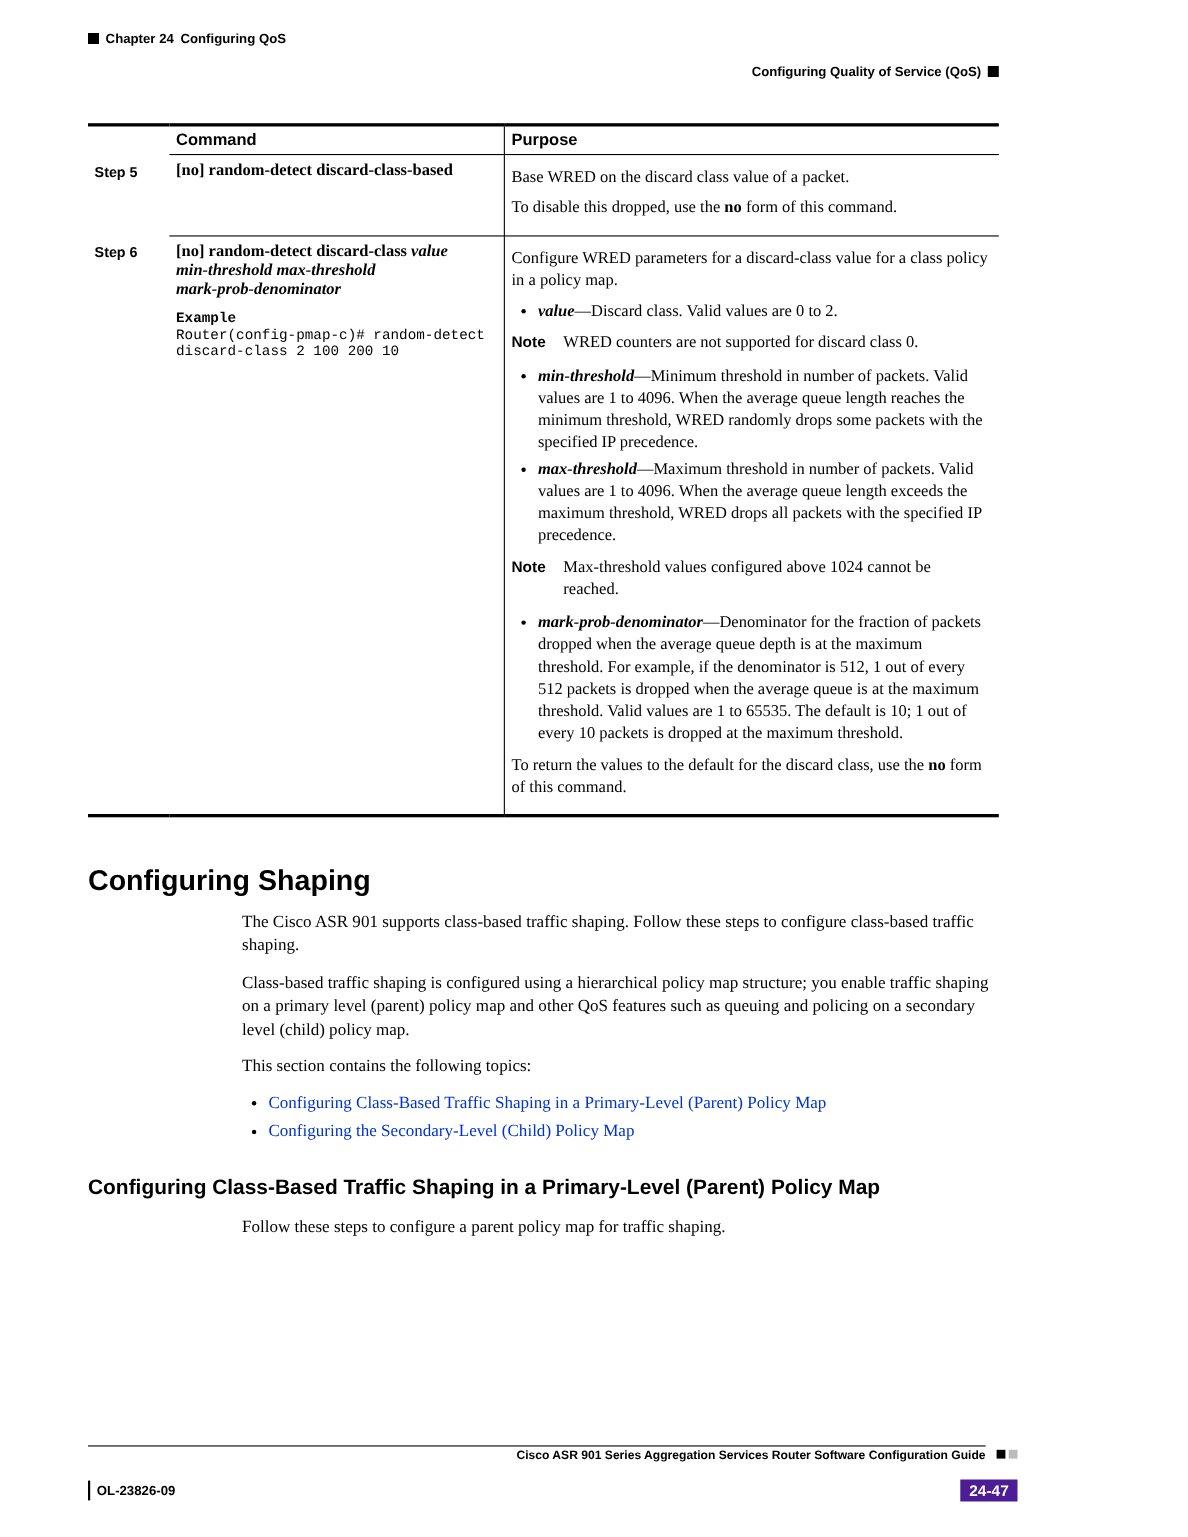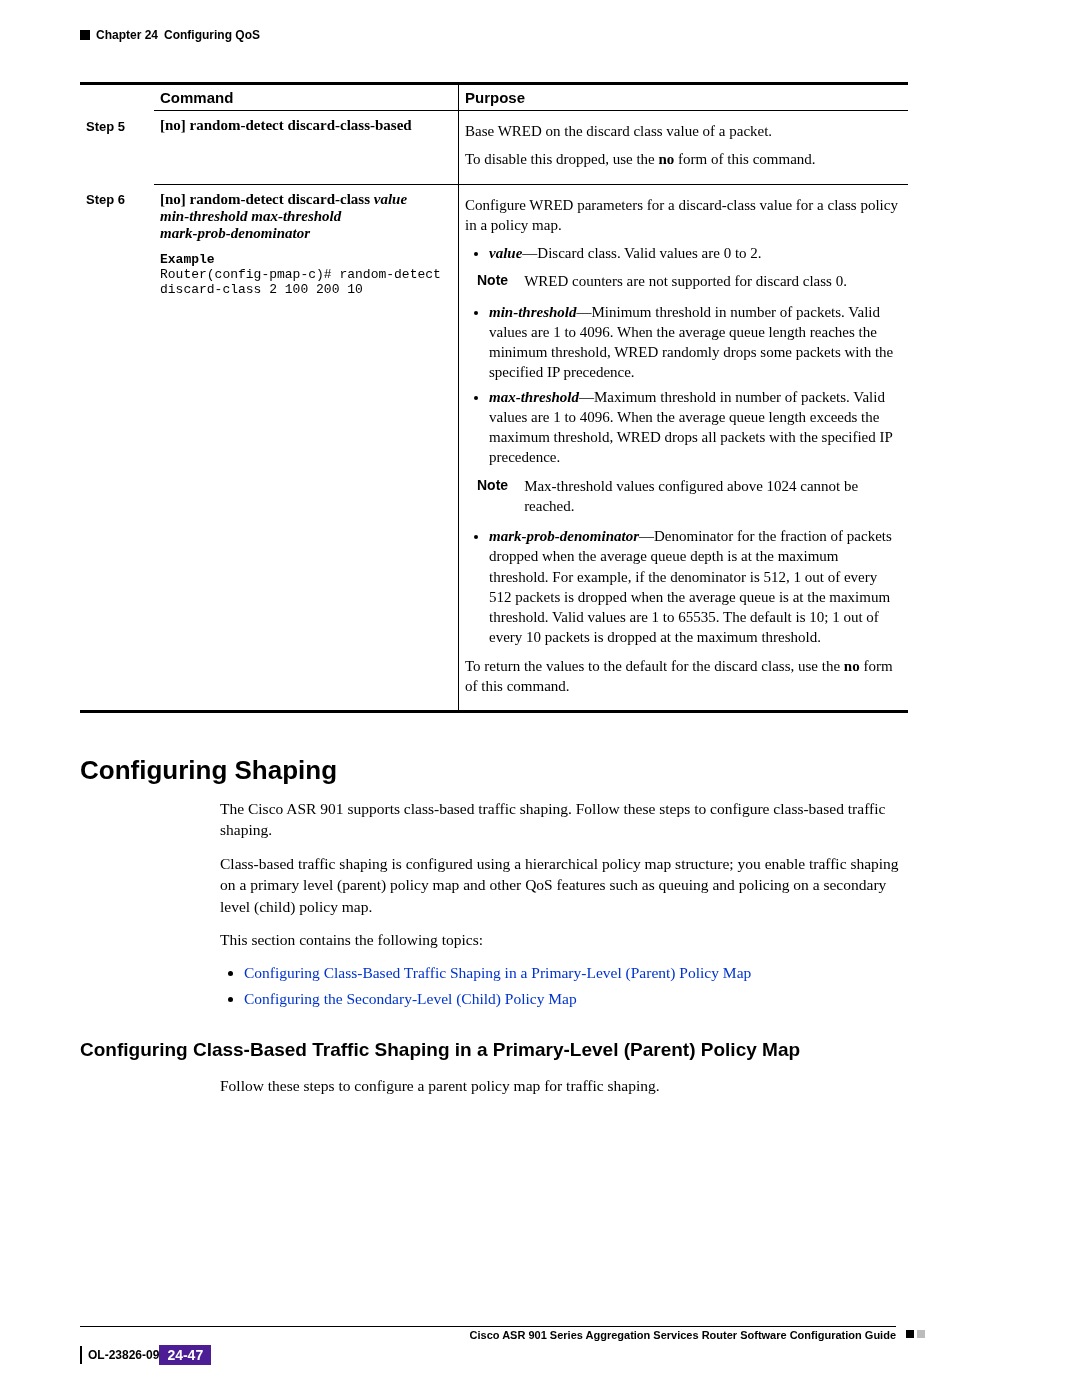--- a/index.html
+++ b/index.html
@@ -97,21 +97,21 @@
     white-space: pre-line;
   }
   .purpose { line-height: 1.35; }
   .purpose p { margin: 4px 0 8px 0; }
   ul.bullets {
     list-style: disc;
     margin: 4px 0 8px 24px;
     padding: 0;
   }
   ul.bullets li { margin: 4px 0; }
-  .note-row { display: flex; gap: 16px; margin: 6px 0 10px 12px; }
+  .note-row { display: flex; gap: 16px; margin: 6px 0 10px 0; }
   .note-label { font-family: Arial, Helvetica, sans-serif; font-weight: bold; font-size: 14px; }
   .note-text { flex: 1; }
 
   
   h1.section {
     font-family: Arial, Helvetica, sans-serif;
     font-size: 26px;
     font-weight: bold;
     margin: 42px 0 12px 0;
   }
@@ -169,22 +169,23 @@
   .footer-line1 {
     border-top: 1px solid #000;
     padding-top: 2px;
     text-align: right;
     font-family: Arial, Helvetica, sans-serif;
     font-weight: bold;
     font-size: 11px;
   }
   .footer-row {
     display: flex;
+    justify-content: space-between;
     align-items: center;
-    margin-top: 4px;
+    margin-top: 16px;
   }
   .footer-left {
     display: flex;
     align-items: center;
     gap: 6px;
     font-family: Arial, Helvetica, sans-serif;
     font-weight: bold;
     font-size: 12px;
   }
   .vbar {
@@ -208,20 +209,26 @@
 </head>
 <body>
 
 <div class="page">
 
   <div class="header-row">
     <div class="header-left">
       <span class="square"></span>
       <span class="chapter-label">Chapter 24</span>
       <span class="chapter-title">Configuring QoS</span>
+    </div>
+  </div>
+  <div class="header-row" style="justify-content:flex-end; margin-top:-2px;">
+    <div class="header-right">
+      <span class="section-title-hdr">Configuring Quality of Service (QoS)</span>
+      <span class="square"></span>
     </div>
   </div>
 
   <table class="cmd">
     <thead>
       <tr>
         <th style="width:60px; border-top:3px solid #000; border-bottom:none;"></th>
         <th style="border-right:1px solid #000;">Command</th>
         <th>Purpose</th>
       </tr>

